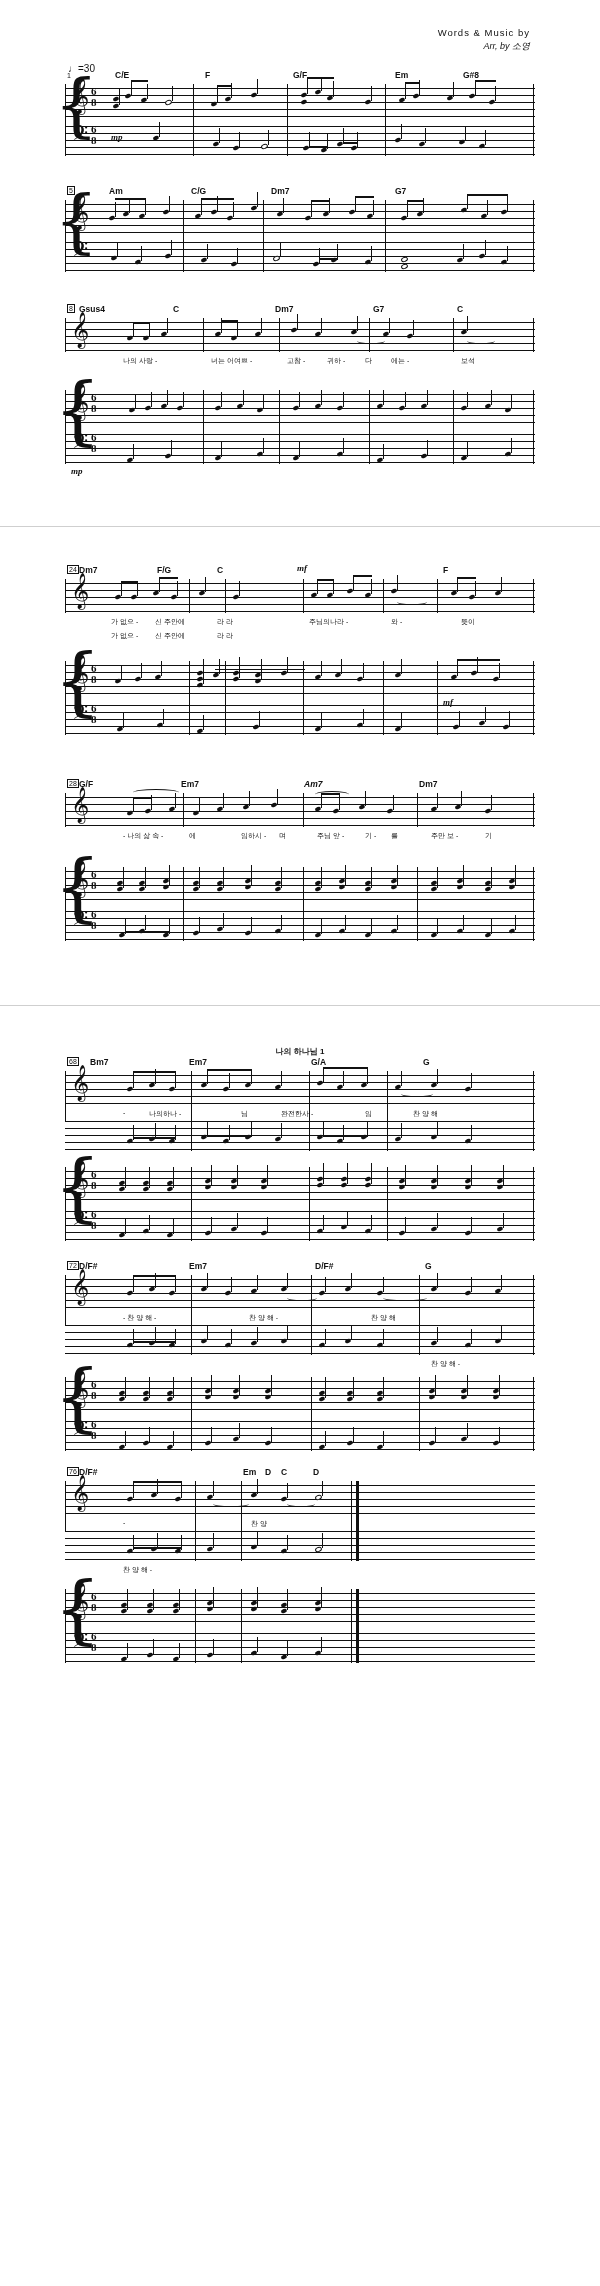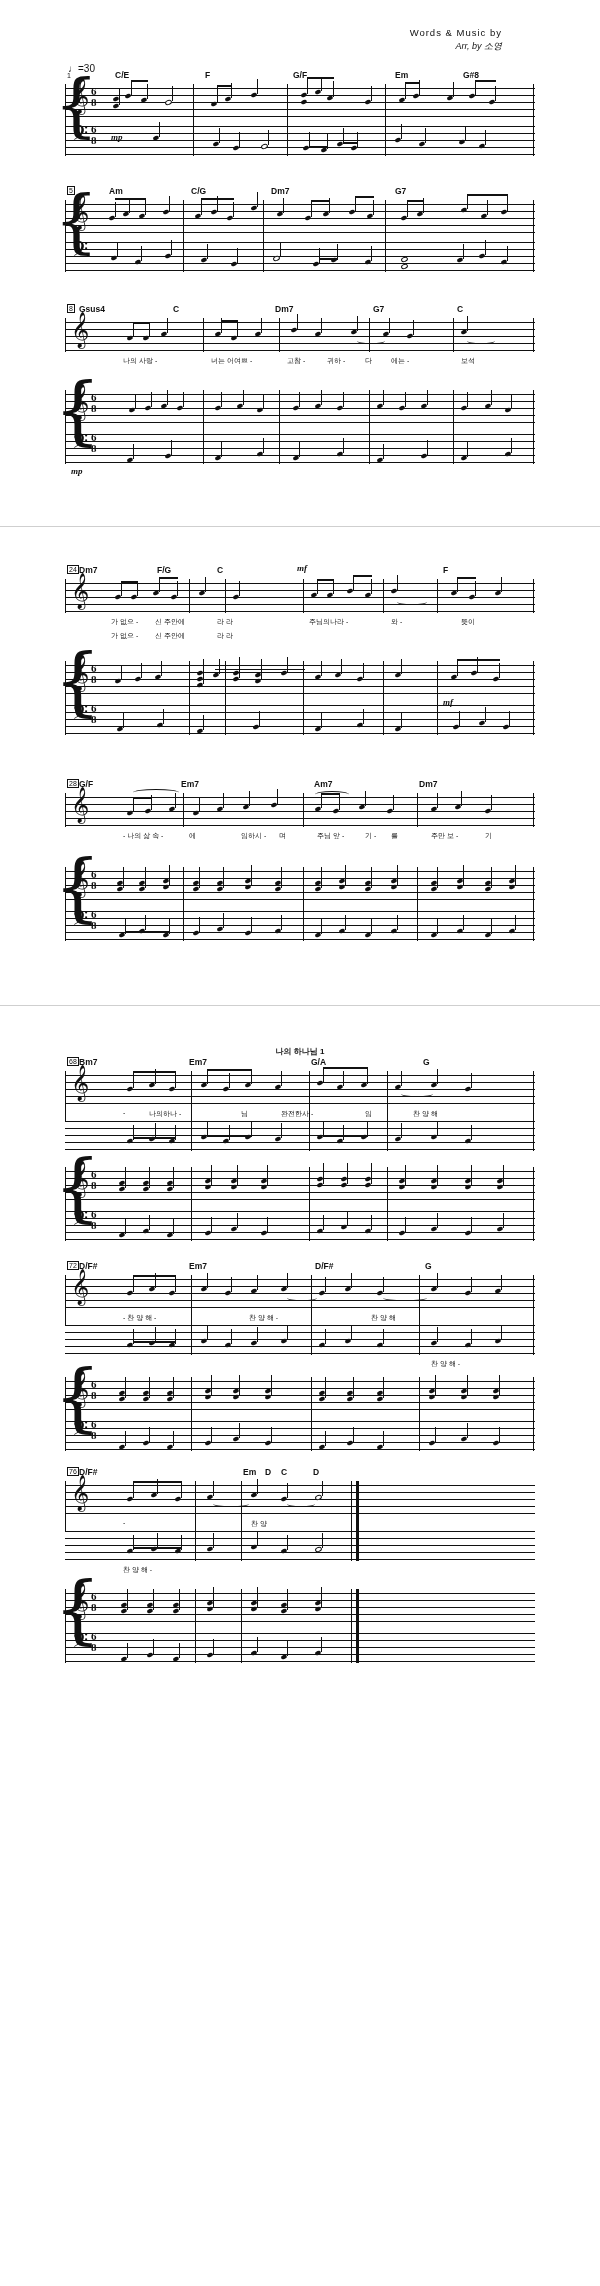--- a/index.html
+++ b/index.html
@@ -8,21 +8,21 @@
 
   
   .page-break{height:0;border-top:1px solid #cfcfcf;margin:0;}
 
   
   .title{
     text-align:center;font-size:19px;font-weight:bold;letter-spacing:1px;
     padding-top:38px;
   }
   .credits{
-    text-align:right;padding-right:98px;margin-top:26px;line-height:1.45;
+    text-align:right;padding-right:70px;margin-top:26px;line-height:1.45;
     font-size:9.5px;
   }
   .credits .line1{letter-spacing:1px;}
   .credits .line2{font-weight:bold;font-size:10px;}
   .credits .line3{font-style:italic;font-size:9px;}
 
   .tempo{
     margin-top:10px;padding-left:68px;font-size:10px;
   }
 
@@ -615,21 +615,21 @@
     <div class="barline" style="left:318px;top:88px;height:74px;"></div>
     <div class="barline" style="left:372px;top:88px;height:74px;"></div>
     <div class="barline" style="left:468px;top:88px;height:74px;"></div>
   </div>
 
   <div class="system" style="height:170px;margin-top:36px;">
     <div class="measnum" style="left:2px;top:-7px;"><span class="box">28</span></div>
 
     <div class="chord" style="left:14px;top:-8px;">G/F</div>
     <div class="chord" style="left:116px;top:-8px;">Em7</div>
-    <div class="chord" style="left:249px;top:-8px;">Am7</div>
+    <div class="chord" style="left:239px;top:-8px;font-style:italic;">Am7</div>
     <div class="chord" style="left:354px;top:-8px;">Dm7</div>
 
     <div class="leftbar" style="top:6px;height:34px;"></div>
     <div class="staff" style="position:absolute;left:0;right:0;top:6px;">
       <div class="line"></div>
         <div class="line"></div>
         <div class="line"></div>
         <div class="line"></div>
         <div class="line"></div>
       <div class="clef treble">𝄞</div>
@@ -794,21 +794,21 @@
 
   <div style="height:48px;"></div>
   <div class="page-break"></div>
   <div style="height:40px;"></div>
 
   <div style="text-align:center;font-size:8px;font-weight:bold;">나의 하나님 1</div>
 
   <div class="system" style="height:176px;margin-top:8px;">
     <div class="measnum" style="left:2px;top:-7px;"><span class="box">68</span></div>
 
-    <div class="chord" style="left:14px;top:-8px;">Bm7</div>
+    <div class="chord" style="left:4px;top:-8px;padding-left:21px;">Bm7</div>
     <div class="chord" style="left:124px;top:-8px;">Em7</div>
     <div class="chord" style="left:246px;top:-8px;">G/A</div>
     <div class="chord" style="left:358px;top:-8px;">G</div>
 
     <div class="leftbar" style="top:6px;height:50px;"></div>
     <div class="staff" style="position:absolute;left:0;right:0;top:6px;">
       <div class="line"></div>
         <div class="line"></div>
         <div class="line"></div>
         <div class="line"></div>

